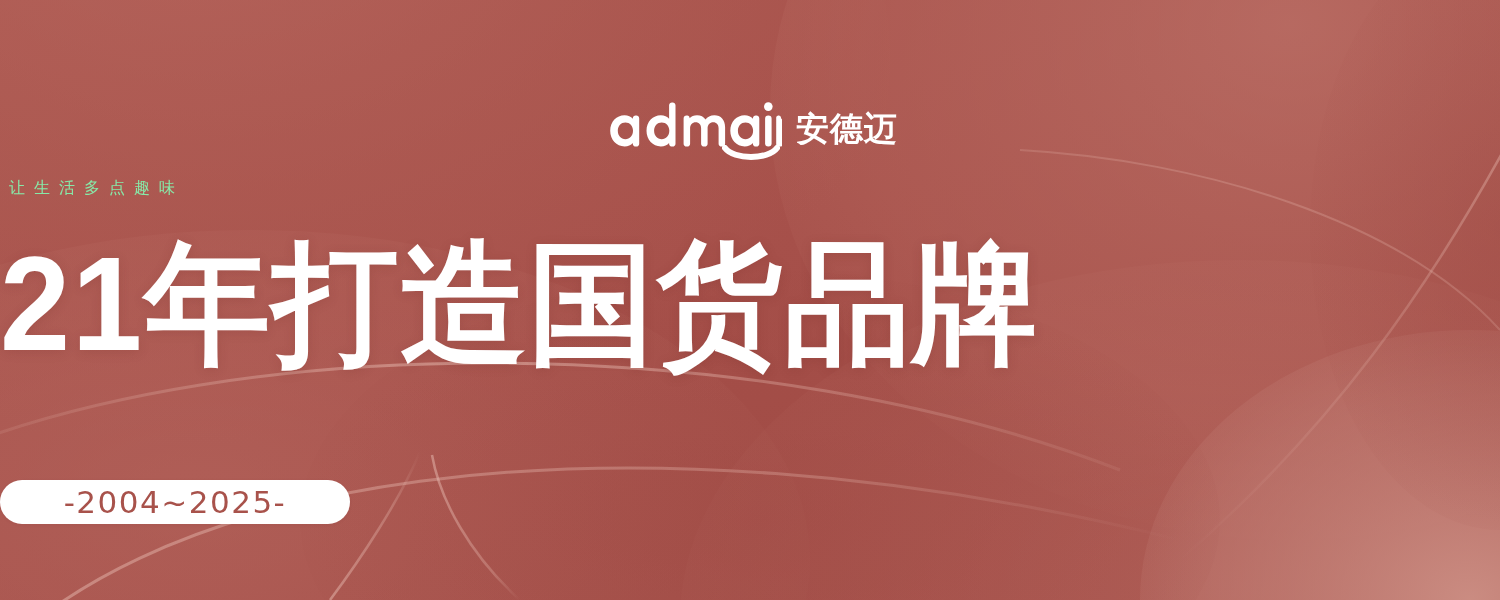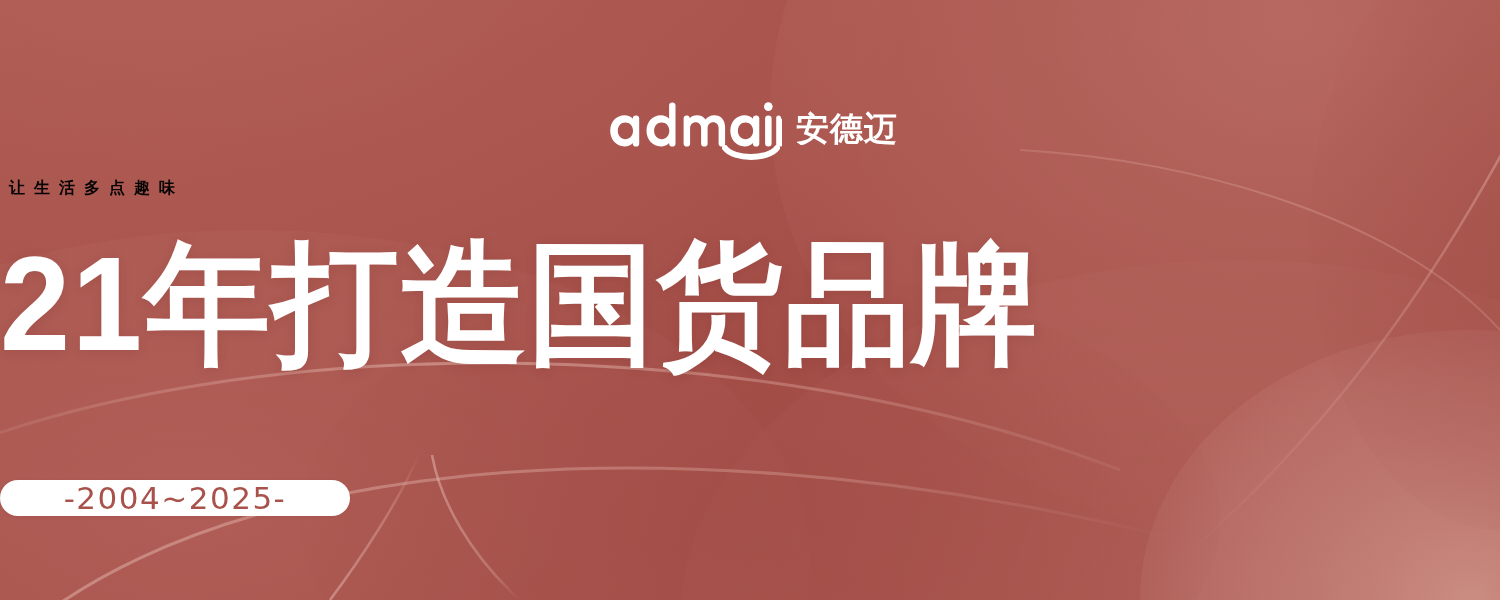--- a/index.html
+++ b/index.html
@@ -36,23 +36,23 @@
     letter-spacing:1px;
     line-height:1;
     margin-top:11px;
     white-space:nowrap;
     font-family:"Liberation Sans","DejaVu Sans",sans-serif;
   }
 
   
   .tagline{
     margin-top:17px;
-    color:#000000;
+    color:#86efac;
     font-size:16px;
-    font-weight:700;
+    font-weight:400;
     letter-spacing:9px;
     text-indent:9px;
     line-height:1;
     opacity:.96;
     white-space:nowrap;
   }
 
   
   .headline{
     margin-top:42px;
@@ -63,21 +63,21 @@
     letter-spacing:2px;
     white-space:nowrap;
     transform:scaleY(1.06);
     transform-origin:center top;
     text-shadow:0 2px 10px rgba(110,40,35,.18);
   }
 
   
   .badge{
     margin-top:32px;
-    width:350px;height:36px;
+    width:350px;height:44px;
     background:#ffffff;
     border-radius:24px;
     display:flex;align-items:center;justify-content:center;
     box-shadow:0 1px 3px rgba(120,50,45,.10);
   }
   .badge-text{
     color:#a8524b;
     font-size:31px;
     font-weight:400;
     letter-spacing:1.5px;

